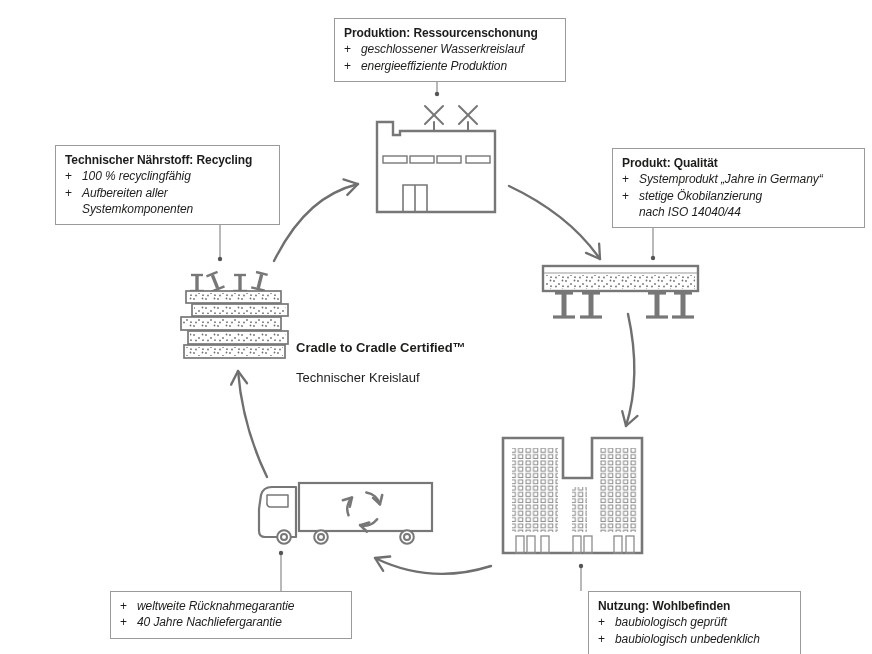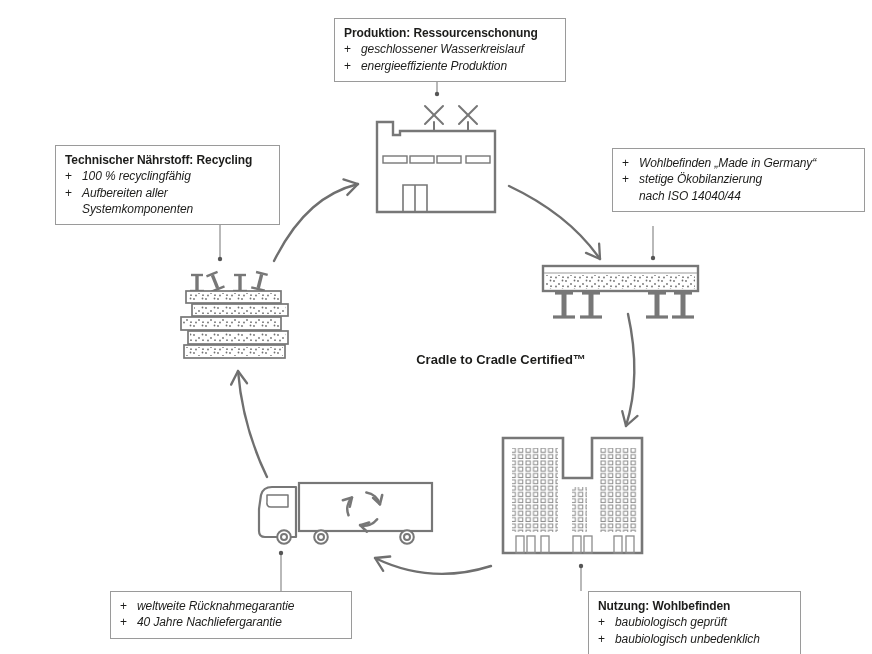--- a/index.html
+++ b/index.html
@@ -9,21 +9,21 @@
   }
   .artwork{position:absolute;left:0;top:0;}
   .note-box{
     position:absolute;background:#ffffff;border:1px solid #9a9a9a;
     padding:6px 9px 7px 9px;font-size:12px;line-height:1.36;letter-spacing:-0.1px;
   }
   .note-title{font-weight:bold;white-space:nowrap;}
   .note-line{display:flex;}
   .plus{width:11px;flex:0 0 11px;margin-right:6px;text-align:left;}
   .txt{flex:1;white-space:pre-line;font-style:italic;}
-  .center-label{position:absolute;left:296px;top:352px;width:290px;text-align:right;}
+  .center-label{position:absolute;left:296px;top:340px;width:290px;text-align:left;}
   .center-title{font-weight:bold;font-size:13px;}
   .center-sub{font-size:13px;margin-top:15px;}
 </style>
 </head>
 <body>
 
 <div class="stage">
 
   <svg class="artwork" width="872" height="654" viewBox="0 0 872 654">
     <defs>
@@ -197,23 +197,24 @@
       <span class="txt">100 % recyclingfähig</span>
     </div>
     <div class="note-line">
       <span class="plus">+</span>
       <span class="txt">Aufbereiten aller
 Systemkomponenten</span>
     </div>
   </div>
 
   <div class="note-box" style="left:612px;top:148px;width:233px;">
-    <div class="note-line">
-      <span class="plus">+</span>
-      <span class="txt">Wohlbefinden „Made in Germany“</span>
+    <div class="note-title">Produkt: Qualität</div>
+    <div class="note-line">
+      <span class="plus">+</span>
+      <span class="txt">Systemprodukt „Jahre in Germany“</span>
     </div>
     <div class="note-line">
       <span class="plus">+</span>
       <span class="txt">stetige Ökobilanzierung
 nach ISO 14040/44</span>
     </div>
   </div>
 
   <div class="note-box" style="left:110px;top:591px;width:222px;">
     <div class="note-line">
@@ -233,15 +234,16 @@
       <span class="txt">baubiologisch geprüft</span>
     </div>
     <div class="note-line">
       <span class="plus">+</span>
       <span class="txt">baubiologisch unbedenklich</span>
     </div>
   </div>
 
   <div class="center-label">
     <div class="center-title">Cradle to Cradle Certified™</div>
+    <div class="center-sub">Technischer Kreislauf</div>
   </div>
 
 </div>
 
 </body></html>

